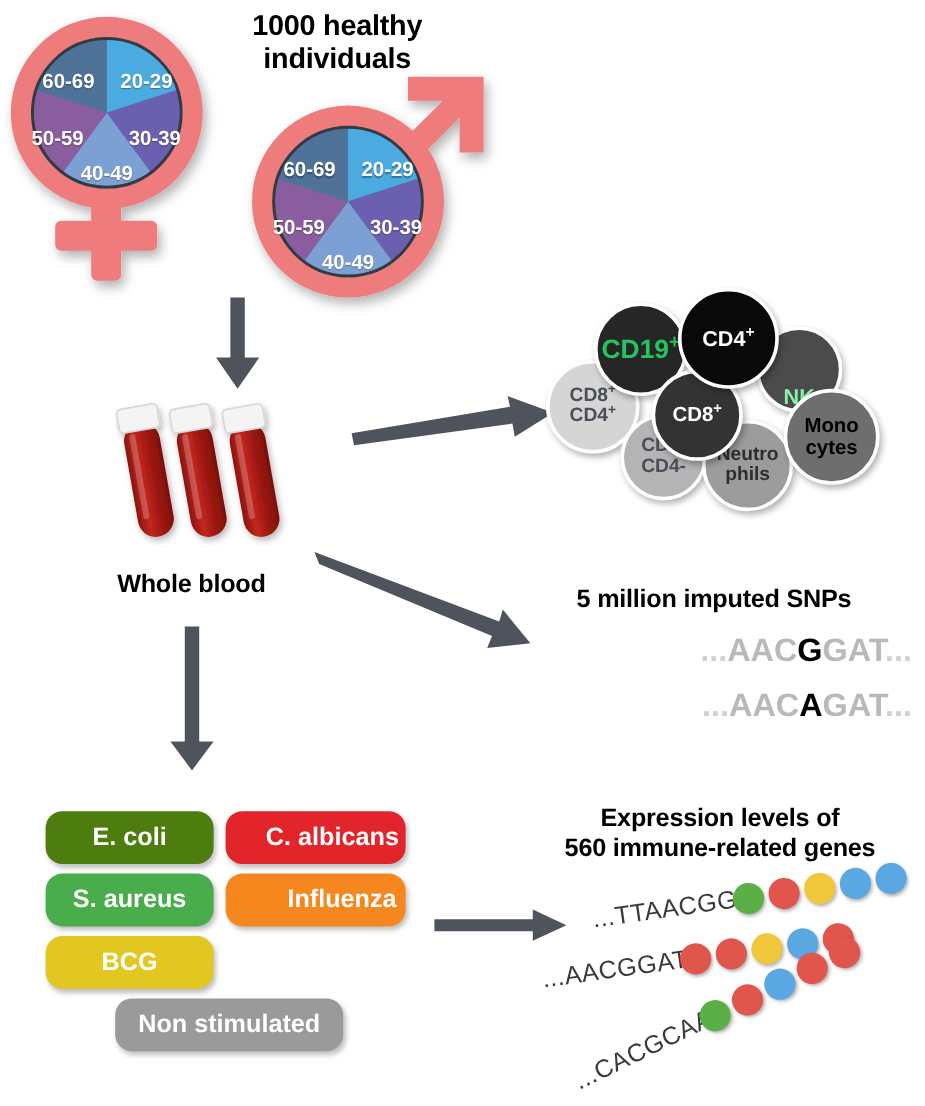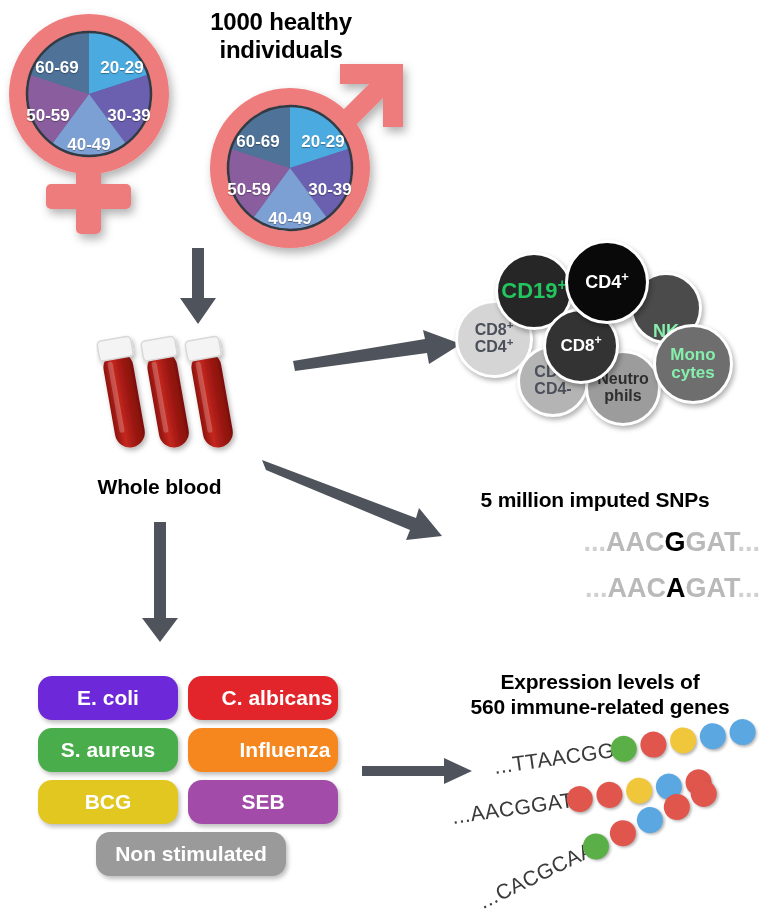--- a/index.html
+++ b/index.html
@@ -255,43 +255,42 @@
     </div>
     <div class="cell" style="left:88px;top:68px;width:76px;height:76px;background:#333333;color:#ffffff;font-size:17px;z-index:4;">
       <span>CD8<sup class="sup">+</sup></span>
     </div>
     <div class="cell" style="left:62px;top:105px;width:72px;height:72px;background:#B4B4B4;color:#4B4F59;font-size:16px;z-index:2;">
       <span>CD8-<br>CD4-</span>
     </div>
     <div class="cell" style="left:130px;top:110px;width:76px;height:76px;background:#9C9C9C;color:#2E2E2E;font-size:16px;z-index:3;">
       <span>Neutro<br>phils</span>
     </div>
-    <div class="cell" style="left:198px;top:84px;width:80px;height:80px;background:#6E6E6E;color:#86efac;font-size:17px;z-index:4;">
+    <div class="cell" style="left:198px;top:84px;width:80px;height:80px;background:#6E6E6E;color:#000000;font-size:17px;z-index:4;">
       <span>Mono<br>cytes</span>
     </div>
   </div>
 
   <div class="abs heading" id="title-snps">5 million imputed SNPs</div>
 
   <div class="abs" id="snp-block">
     <div class="snp-row" style="top:0px;">
       <span class="dim">...</span><span>AAC</span><b>G</b><span>GAT</span><span class="dim">...</span>
     </div>
     <div class="snp-row" style="top:46px;">
       <span class="dim">...</span><span>AAC</span><b>A</b><span>GAT</span><span class="dim">...</span>
     </div>
   </div>
 
   <div class="abs" id="stim-grid">
-    <div class="stim" style="left:0px;top:0px;width:140px;height:44px;background:#6d28d9;">E. coli</div>
+    <div class="stim" style="left:0px;top:0px;width:140px;height:44px;background:#4d7c0f;">E. coli</div>
     <div class="stim" style="left:150px;top:0px;width:150px;height:44px;background:#E1252B;padding-left:28px;">C. albicans</div>
     <div class="stim" style="left:0px;top:52px;width:140px;height:44px;background:#48AD4A;">S. aureus</div>
     <div class="stim" style="left:150px;top:52px;width:150px;height:44px;background:#F6871F;padding-left:44px;">Influenza</div>
     <div class="stim" style="left:0px;top:104px;width:140px;height:44px;background:#E2C720;">BCG</div>
-    <div class="stim" style="left:150px;top:104px;width:150px;height:44px;background:#A24BA8;">SEB</div>
     <div class="stim" style="left:58px;top:156px;width:190px;height:44px;background:#9A9A9A;">Non stimulated</div>
   </div>
 
   <div class="abs heading" id="title-expression" style="white-space:pre-line;">Expression levels of
 560 immune-related genes</div>
 
   <div class="abs" id="expr-block">
 
     <div class="strand" style="left:42px;top:12px;width:268px;height:30px;transform:rotate(-8deg);">
       <div class="seq">...TTAACGG</div>

